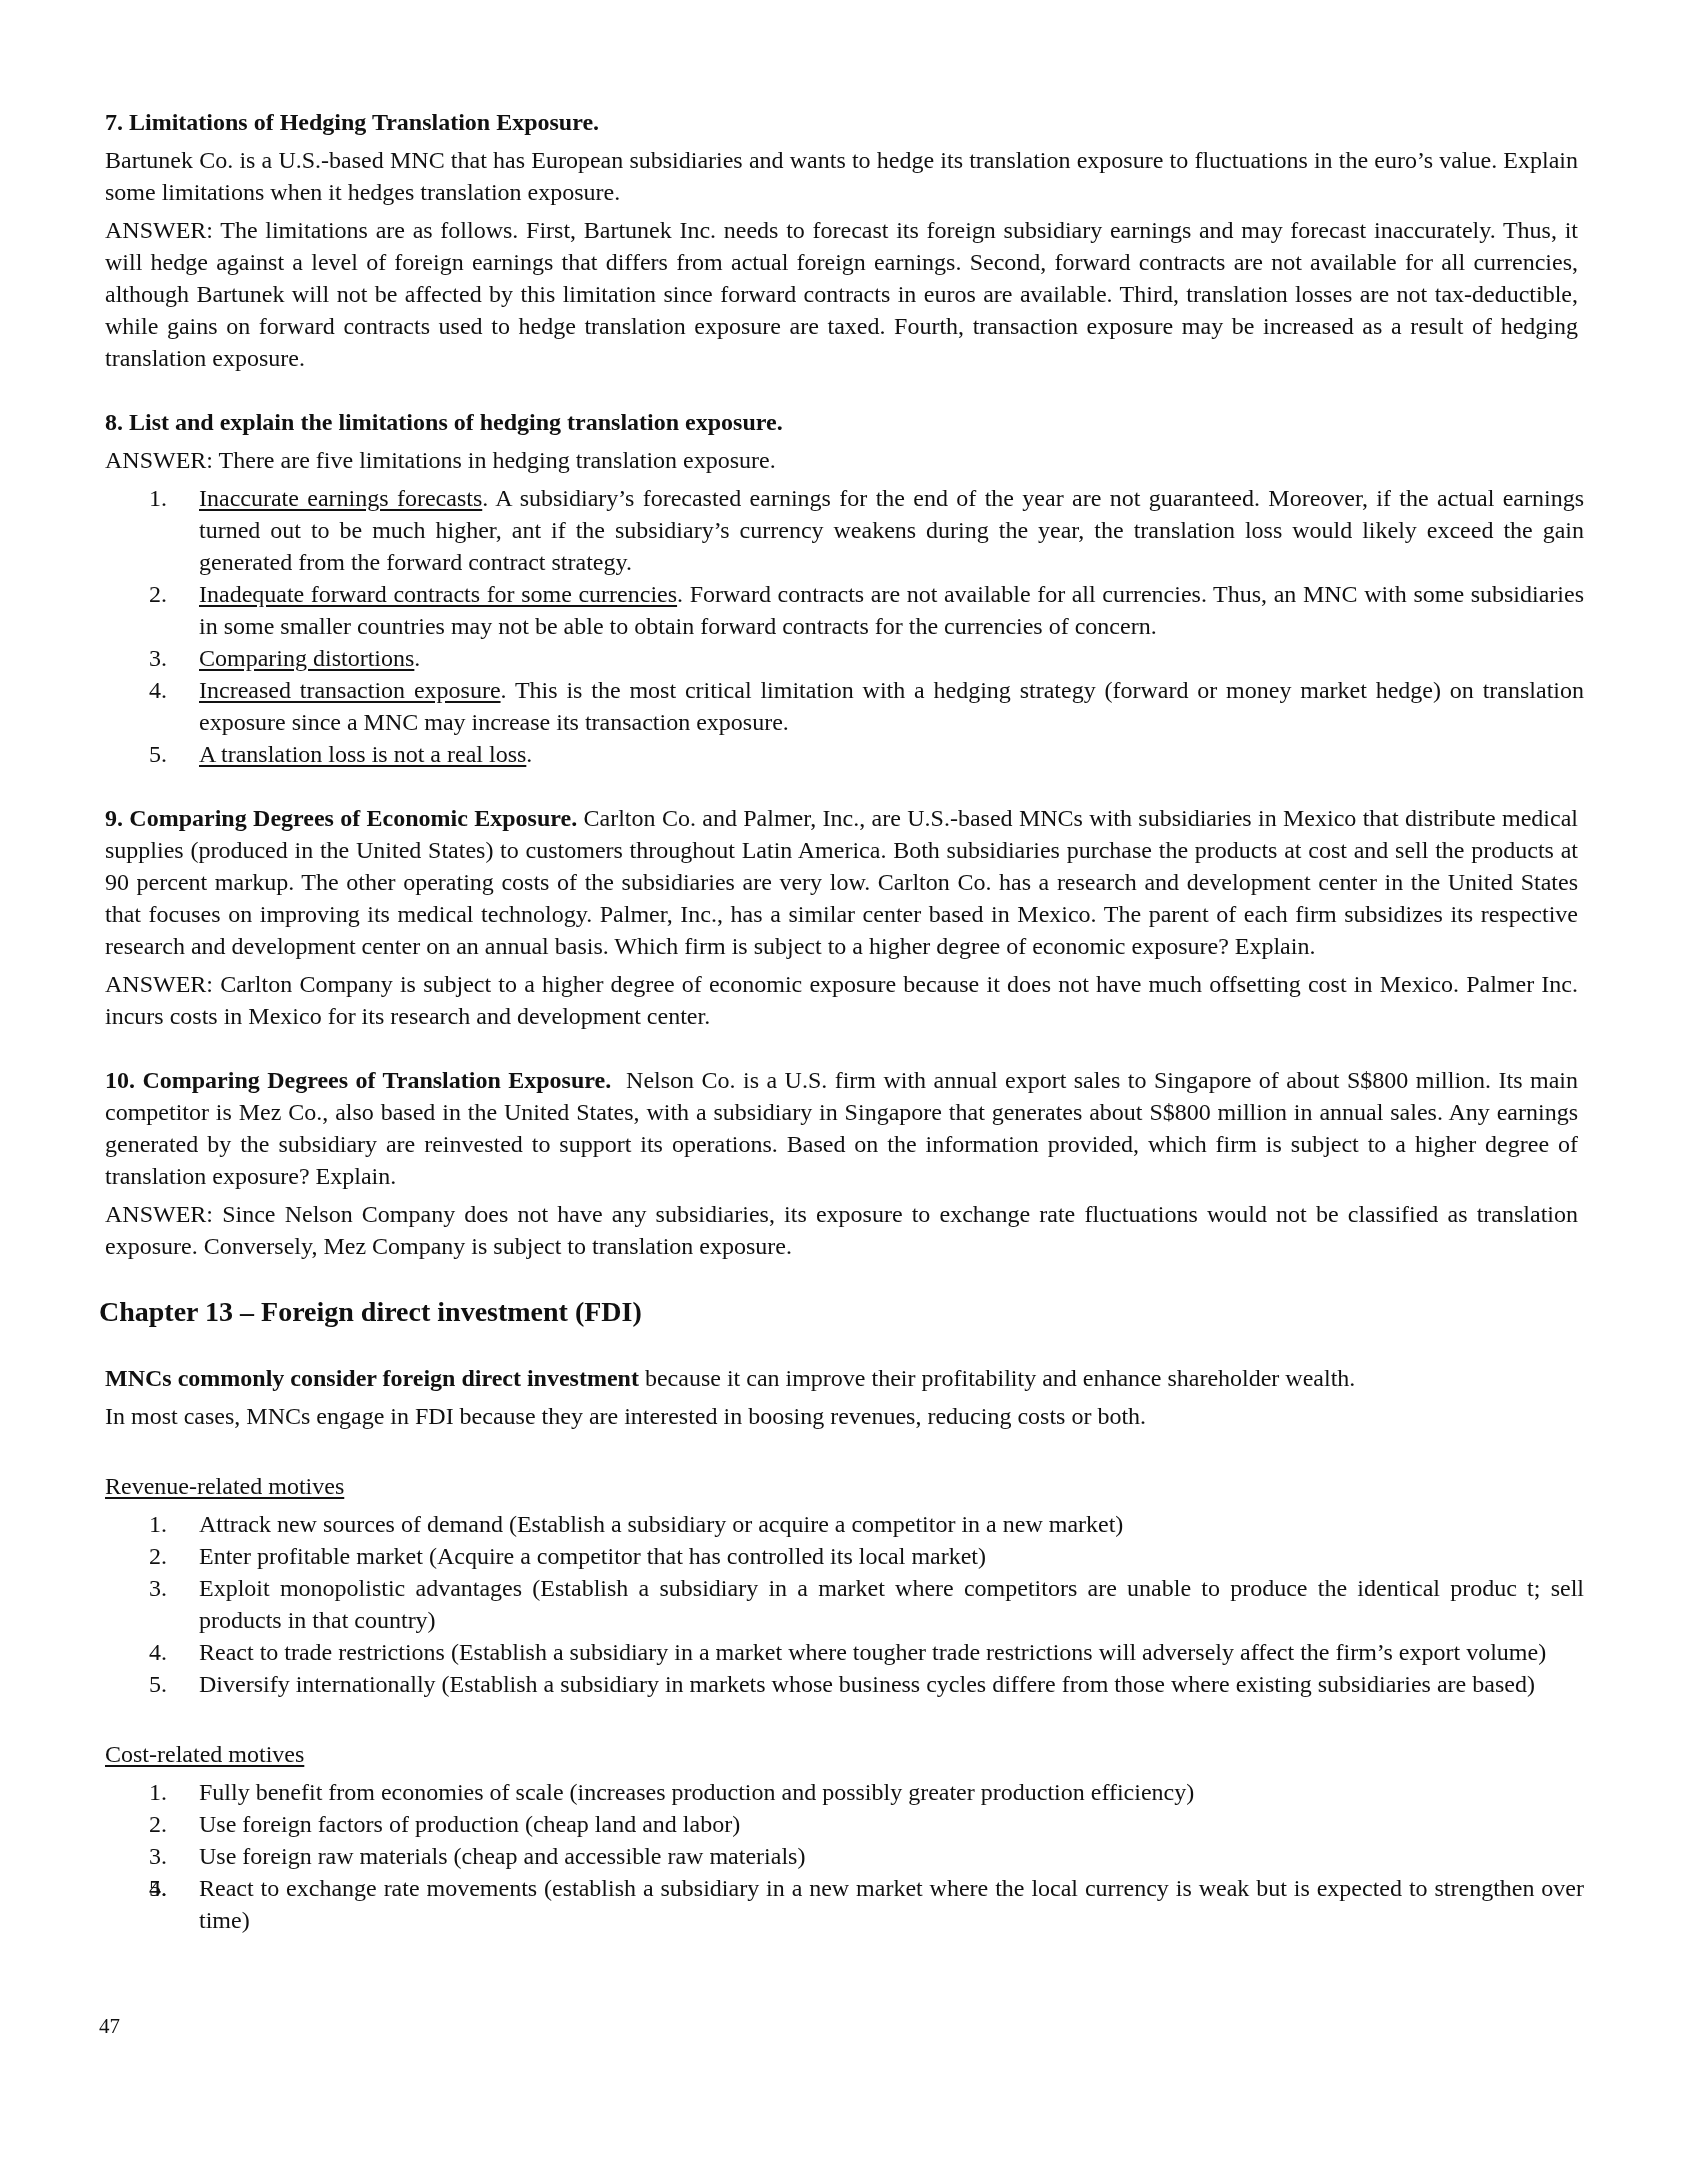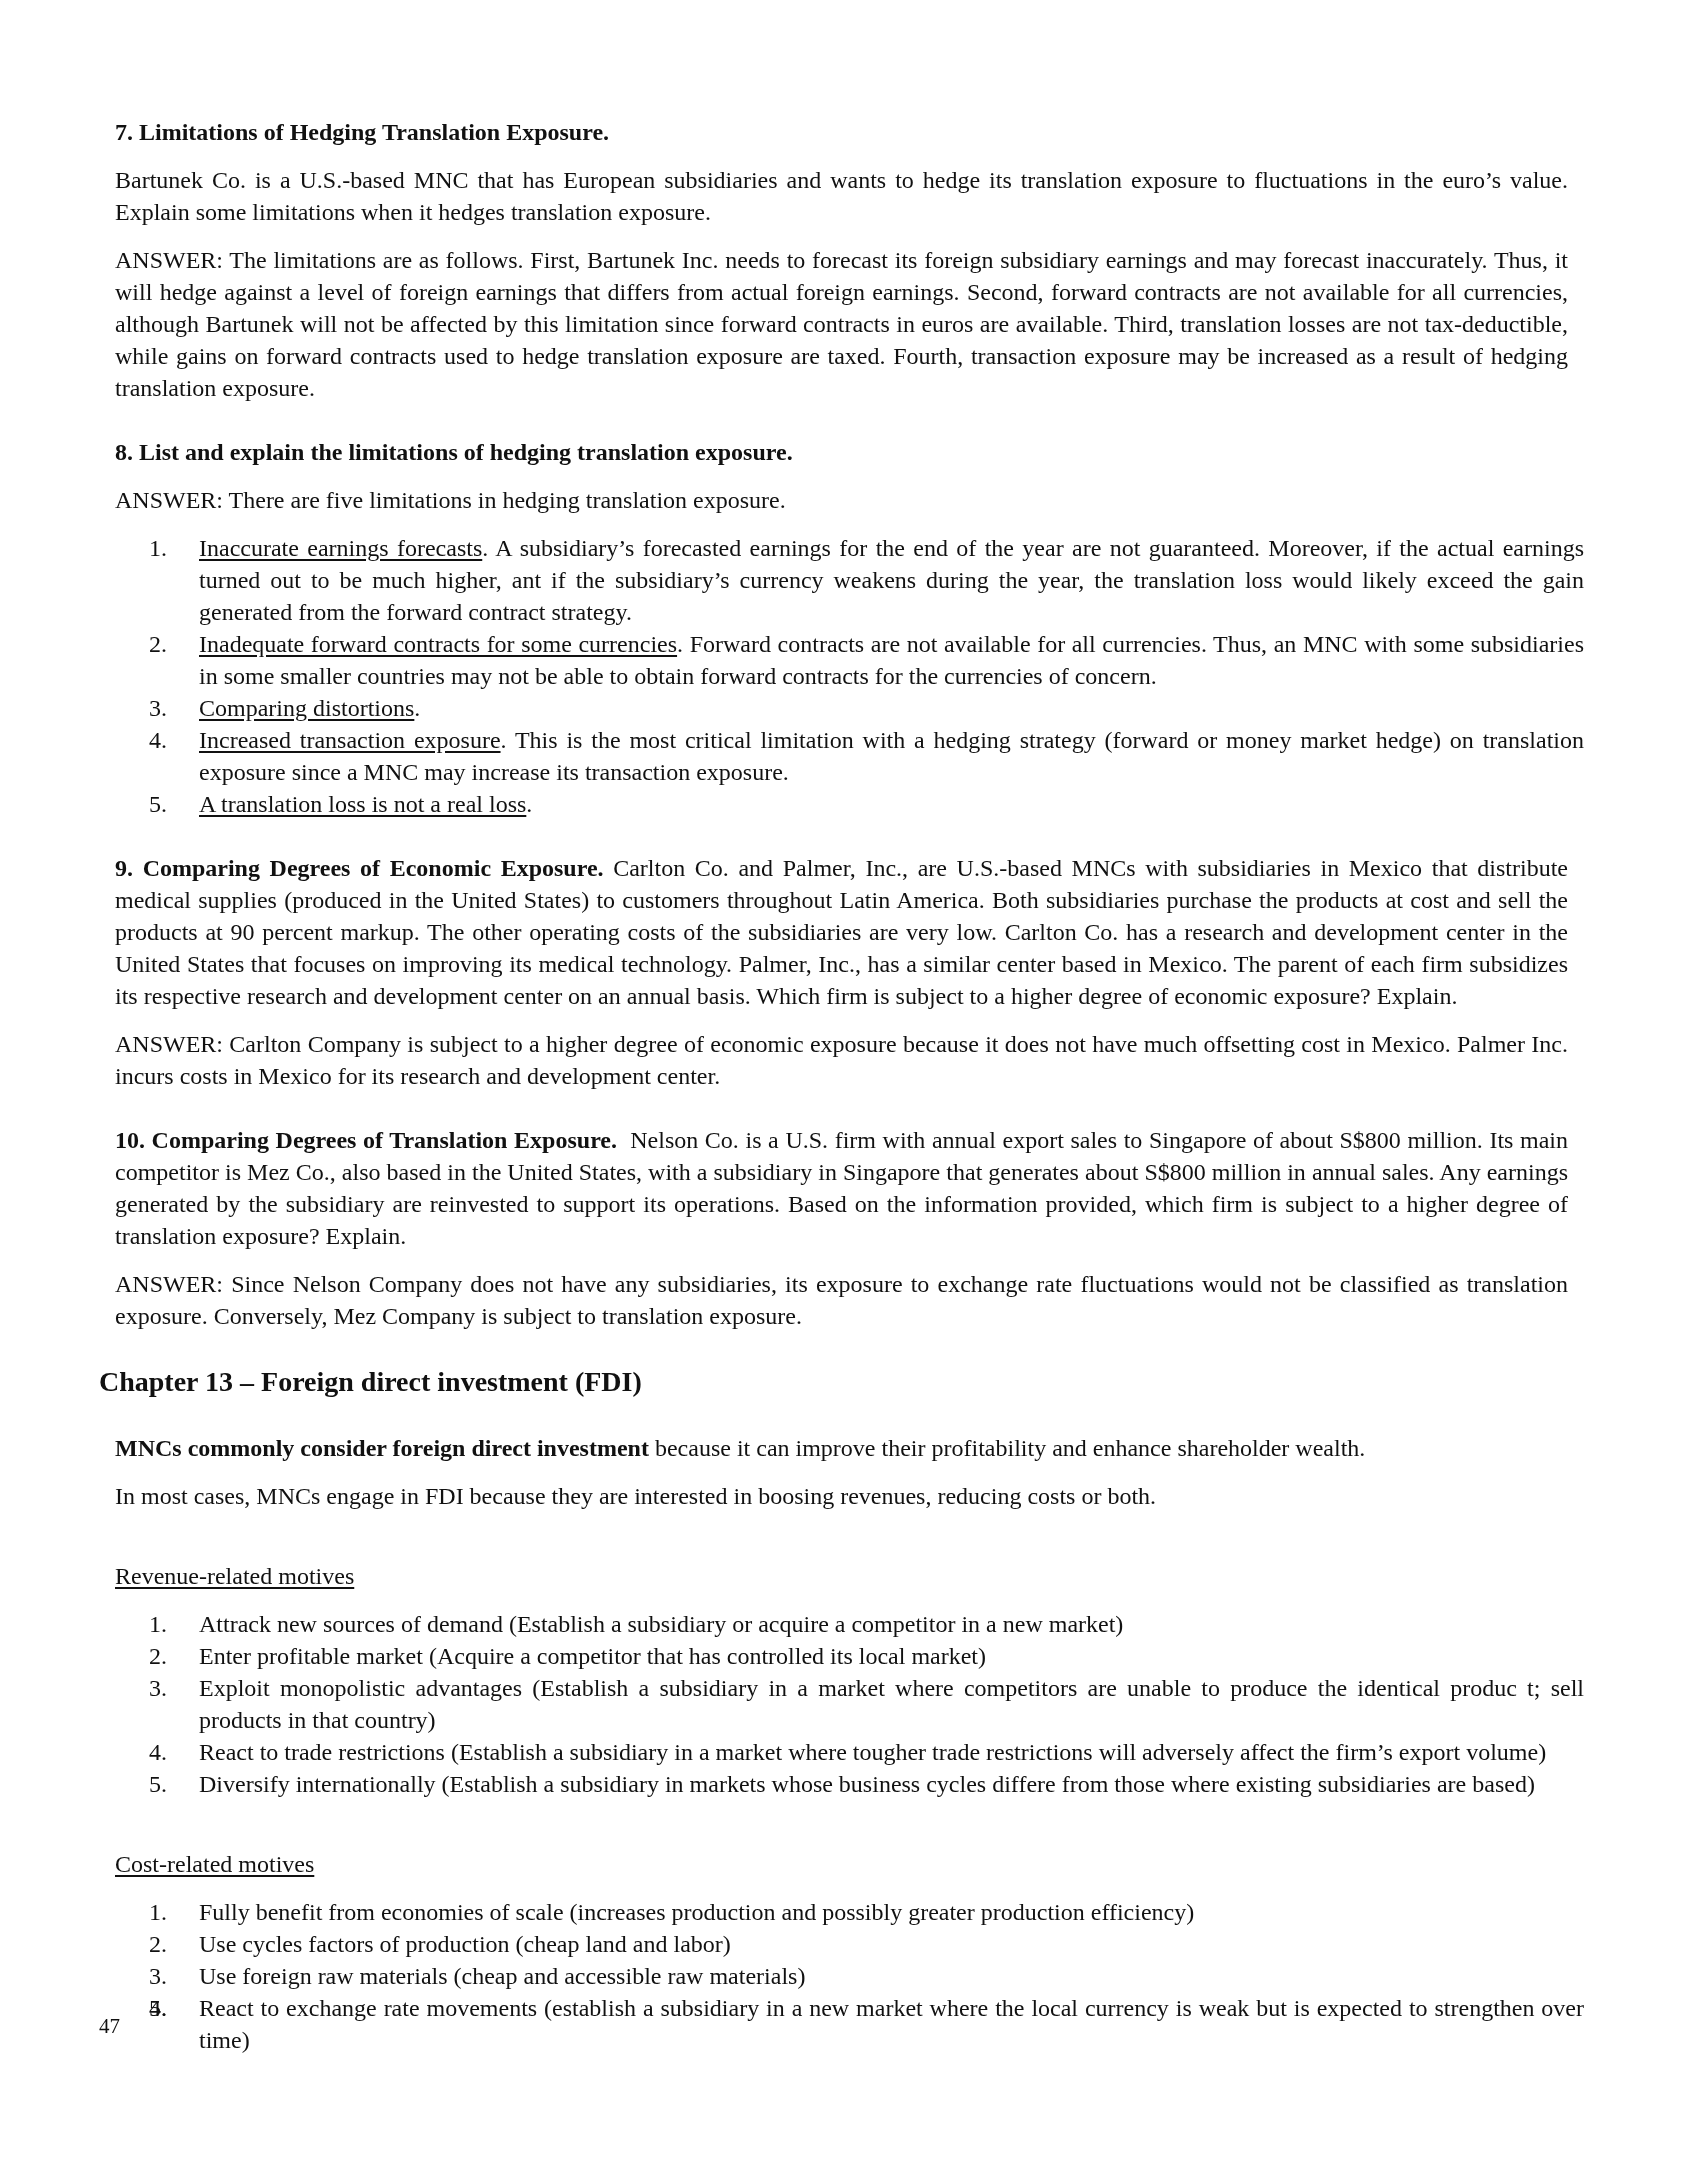--- a/index.html
+++ b/index.html
@@ -11,21 +11,21 @@
     color: #111111;
     font-size: 24px;
     line-height: 32px;
   }
   .page {
     position: absolute;
     left: 99px;
     top: 100px;
     width: 1485px;
   }
-  p { margin: 16px; text-align: justify; }
+  p { margin: 6px; text-align: justify; }
   .block { margin-bottom: 32px; }
   b, .bold { font-weight: bold; }
   .u { text-decoration: underline; text-underline-offset: 3px; }
   ol {
     margin: 0;
     padding: 0;
     list-style: none;
   }
   ol li {
     position: relative;
@@ -108,21 +108,21 @@
       <li><span class="num">3.</span><span>Exploit monopolistic advantages (Establish a subsidiary in a market where competitors are unable to produce the identical produc t; sell products in that country)</span></li>
       <li><span class="num">4.</span><span>React to trade restrictions (Establish a subsidiary in a market where tougher trade restrictions will adversely affect the firm’s export volume)</span></li>
       <li><span class="num">5.</span><span>Diversify internationally (Establish a subsidiary in markets whose business cycles differe from those where existing subsidiaries are based)</span></li>
     </ol>
   </section>
 
   <section class="block">
     <p class="u" style="display:inline-block;">Cost-related motives</p>
     <ol>
       <li><span class="num">1.</span><span>Fully benefit from economies of scale (increases production and possibly greater production efficiency)</span></li>
-      <li><span class="num">2.</span><span>Use cycles factors of production (cheap land and labor)</span></li>
+      <li><span class="num">2.</span><span>Use foreign factors of production (cheap land and labor)</span></li>
       <li><span class="num">3.</span><span>Use foreign raw materials (cheap and accessible raw materials)</span></li>
       <li><span class="num">4.</span></li>
       <li><span class="num">5.</span><span>React to exchange rate movements (establish a subsidiary in a new market where the local currency is weak but is expected to strengthen over time)</span></li>
     </ol>
   </section>
 
 </div>
 
 <div class="page-number">47</div>
 

